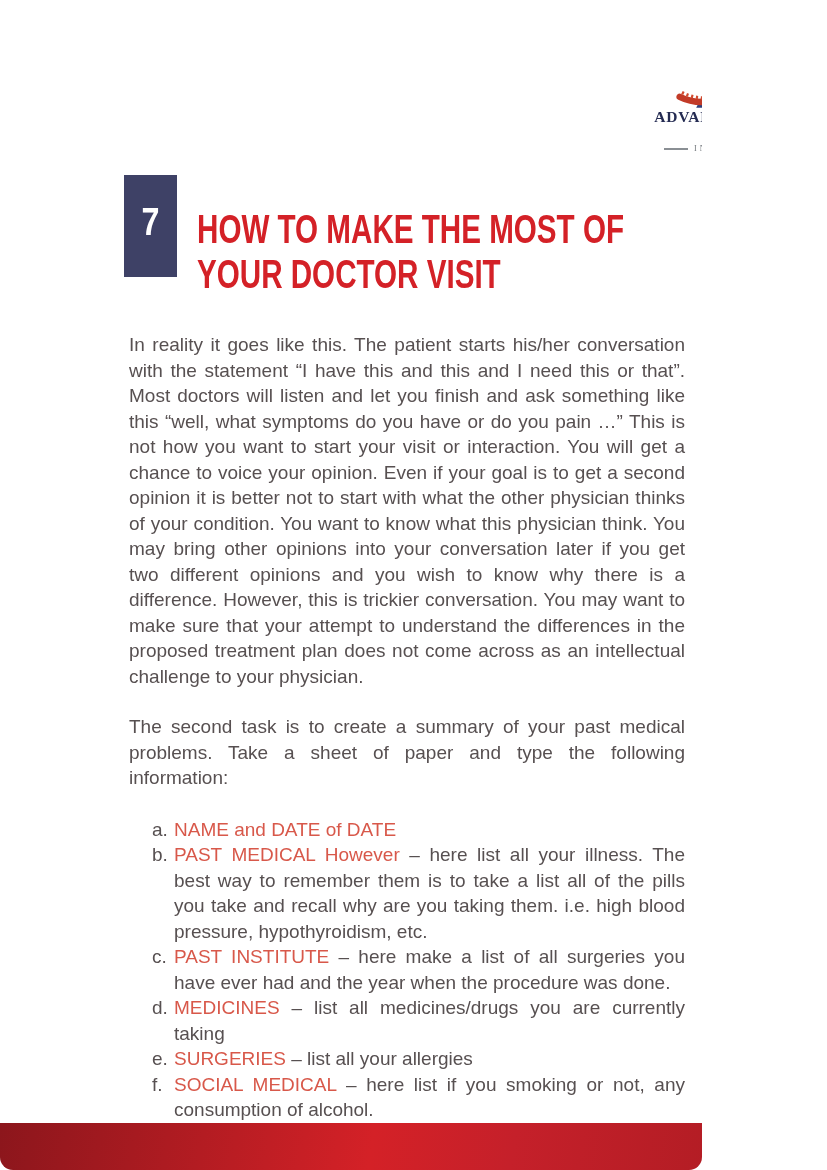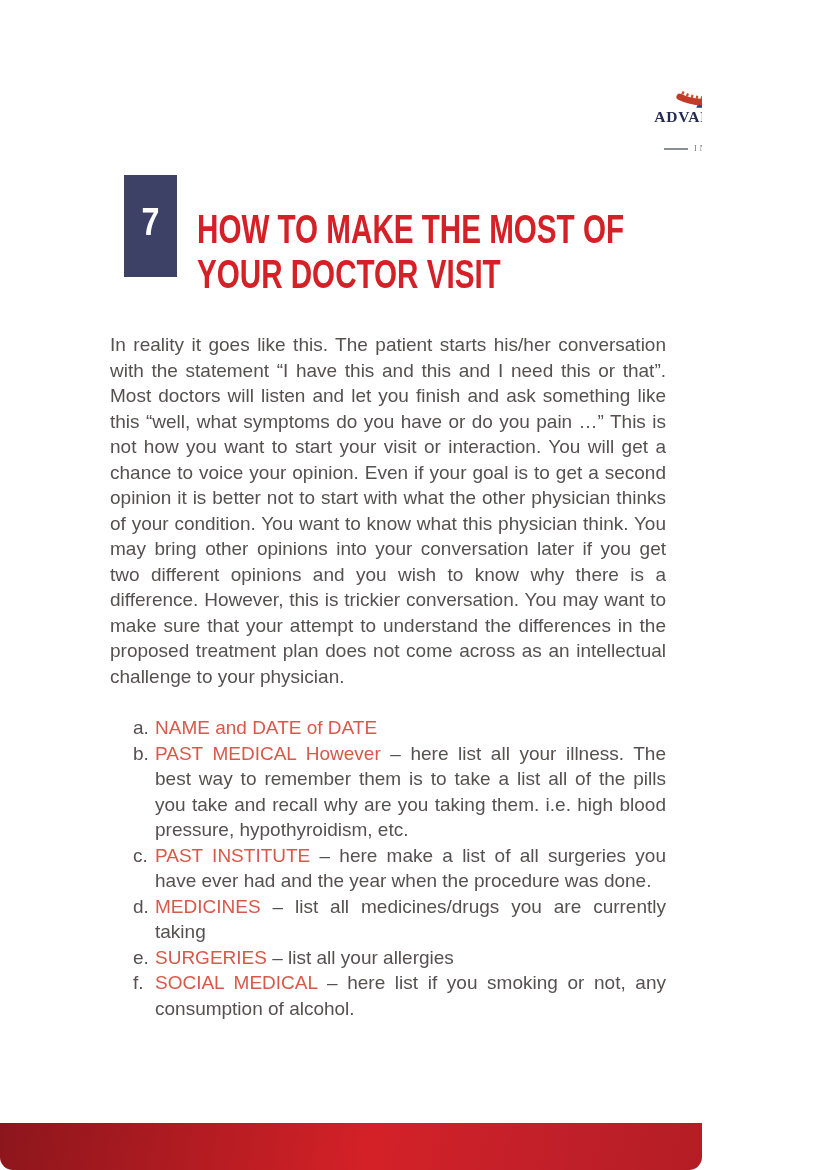--- a/index.html
+++ b/index.html
@@ -81,21 +81,21 @@
     line-height: 45px;
     letter-spacing: 0px;
     transform: scaleX(0.74);
     transform-origin: left top;
     white-space: nowrap;
   }
 
   
   .body-copy {
     position: absolute;
-    left: 110px;
+    left: 129px;
     top: 332px;
     width: 556px;
     color: var(--body_text);
     font-size: 19px;
     line-height: 25.5px;
   }
   .body-copy p {
     text-align: justify;
   }
   .para-2 { margin-top: 25px; }
@@ -179,20 +179,21 @@
   <div class="chapter-number-box">
     <span class="chapter-number">7</span>
   </div>
   <div class="chapter-title">
     <div>HOW TO MAKE THE MOST OF</div>
     <div>YOUR DOCTOR VISIT</div>
   </div>
 
   <div class="body-copy">
     <p class="para-1">In reality it goes like this. The patient starts his/her conversation with  the statement “I have this and this and I need this or that”. Most doctors will listen and let you finish and ask something like this “well, what symptoms do you have or do you pain …”  This is not how you want to start your visit or interaction. You will get a chance to voice your opinion. Even if your goal is to get a second opinion it is better not to start with what the other physician thinks of your condition. You want to know what this physician think. You may bring other opinions into your conversation later if you get two different opinions and you wish to know why there is a difference. However, this is trickier conversation. You may want to make sure that your attempt to understand the differences in the proposed treatment plan does not come across as an intellectual challenge to your physician.</p>
+    <p class="para-2">The second task is to create a summary of your past medical problems. Take a sheet of paper and type the following information:</p>
 
     <ul class="info-list">
       <li class="info-item">
         <span class="item-marker">a.</span>
         <span class="item-text"><span class="item-term">NAME and DATE of DATE</span><span></span></span>
       </li>
       <li class="info-item">
         <span class="item-marker">b.</span>
         <span class="item-text"><span class="item-term">PAST MEDICAL However</span><span> – here list all your illness. The best way to remember them is to take a list all of the pills you take and recall why are you taking them. i.e. high blood pressure, hypothyroidism, etc.</span></span>
       </li>

